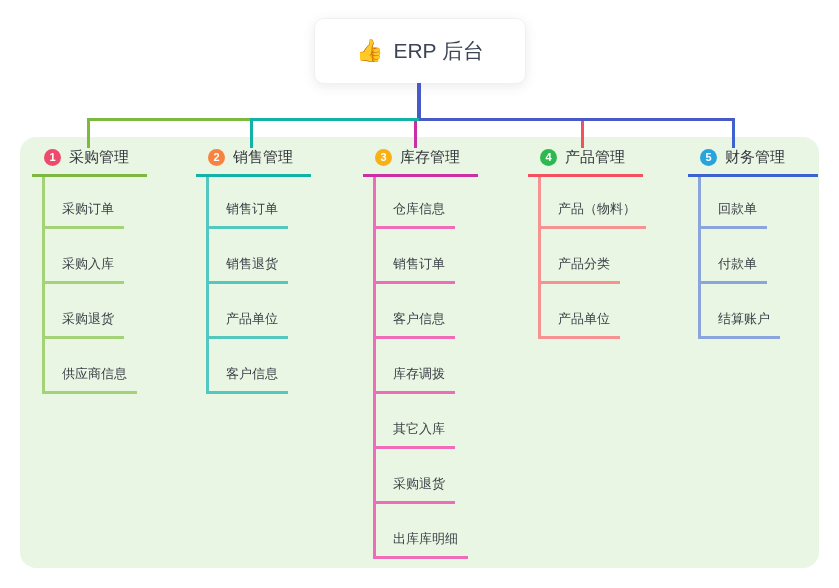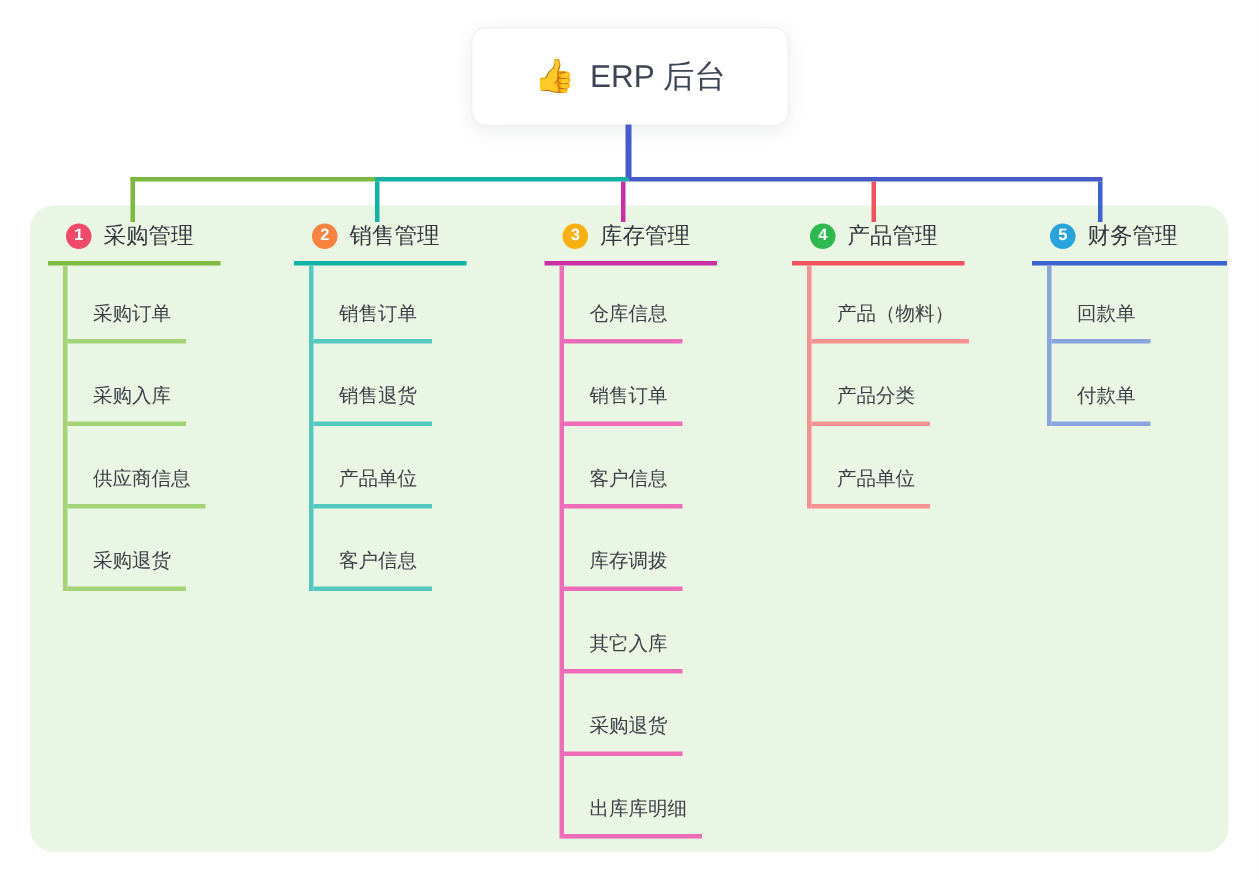--- a/index.html
+++ b/index.html
@@ -79,22 +79,22 @@
 
 <div class="panel" style="background: rgb(234, 246, 228);">
     <div class="branch" style="--c: #7db83f; --cl: #a4d277;">
     <div class="branch-header">
       <span class="badge" style="background: rgb(238, 74, 107);">1</span>
       <span>采购管理</span>
     </div>
     <div class="branch-children">
         <div class="child">采购订单</div>
         <div class="child">采购入库</div>
+        <div class="child">采购退货</div>
         <div class="child">供应商信息</div>
-        <div class="child">采购退货</div>
       </div>
   </div>
     <div class="branch" style="--c: #13b2a6; --cl: #54c7bf;">
     <div class="branch-header">
       <span class="badge" style="background: rgb(248, 130, 63);">2</span>
       <span>销售管理</span>
     </div>
     <div class="branch-children">
         <div class="child">销售订单</div>
         <div class="child">销售退货</div>
@@ -129,15 +129,16 @@
       </div>
   </div>
     <div class="branch" style="--c: #3c63cf; --cl: #8aa4dd;">
     <div class="branch-header">
       <span class="badge" style="background: rgb(40, 163, 219);">5</span>
       <span>财务管理</span>
     </div>
     <div class="branch-children">
         <div class="child">回款单</div>
         <div class="child">付款单</div>
+        <div class="child">结算账户</div>
       </div>
   </div>
   </div>
 
 </body></html>

